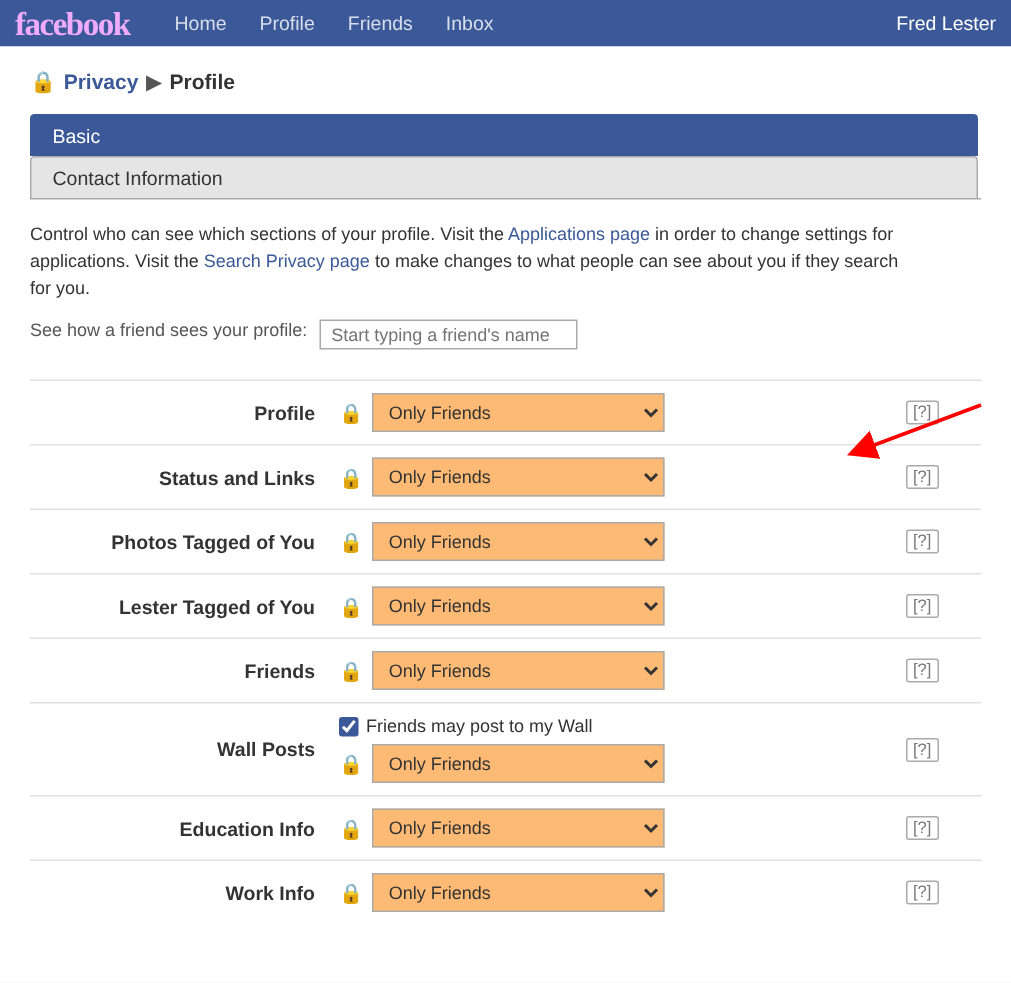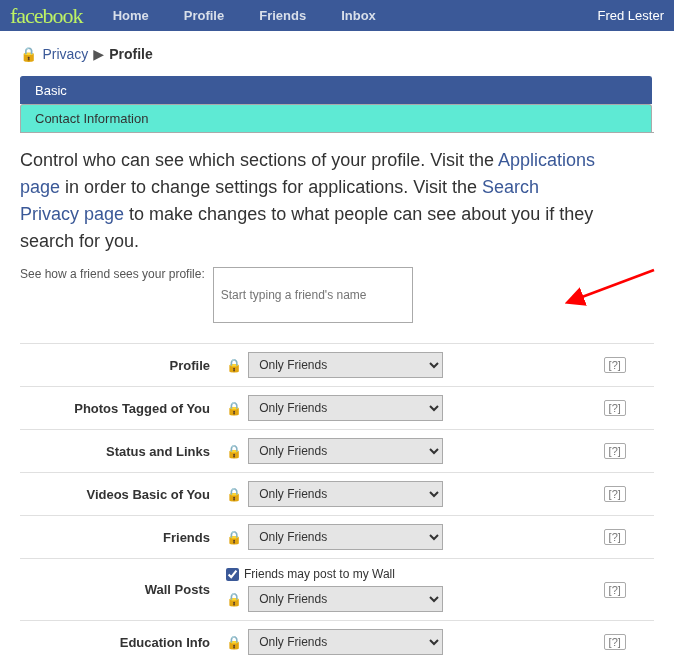--- a/index.html
+++ b/index.html
@@ -8,31 +8,30 @@
     
     #top-nav {
       background: #3b5998;
       display: flex;
       align-items: center;
       height: 31px;
       padding: 0 10px;
     }
     #top-nav .logo {
       font-size: 22px;
-      font-weight: normal;
-      color: #bef264;
+      font-weight: bold;
+      color: #f0abfc;
       font-family: Georgia, serif;
       letter-spacing: -1px;
       margin-right: 20px;
     }
     #top-nav .nav-links {
       display: flex;
-      gap: 15px;
+      gap: 2px;
       flex: 1;
-      font-weight: bold;
     }
     #top-nav .nav-link {
       color: #d8dfea;
       font-size: 13px;
       padding: 5px 10px;
       cursor: pointer;
       text-decoration: none;
       border-radius: 3px;
     }
     #top-nav .user-name {
@@ -59,20 +58,21 @@
     }
     .breadcrumb .lock-icon {
       color: #3b5998;
       margin-right: 5px;
       font-size: 14px;
     }
     .breadcrumb .privacy-link {
       color: #3b5998;
       text-decoration: none;
       cursor: pointer;
+      font-weight: bold;
     }
     .breadcrumb .separator {
       margin: 0 5px;
       color: #555;
     }
     .breadcrumb .current-page {
       color: #333;
       font-weight: bold;
     }
 
@@ -83,52 +83,52 @@
       margin-bottom: 14px;
       flex-direction: column;
     }
     .tab {
       padding: 6px 14px;
       border: 1px solid #aaa;
       border-bottom: none;
       border-radius: 3px 3px 0 0;
       cursor: pointer;
       font-size: 13px;
-      background: #5eead4;
+      background: #e5e5e5;
       color: #333;
       margin-right: 2px;
     }
     .tab.active {
       background: #3b5998;
       color: #fff;
       border-color: #3b5998;
     }
 
     
     .description {
-      font-size: 18px;
+      font-size: 12px;
       color: #333;
       margin-bottom: 12px;
       line-height: 1.5;
       max-width: 580px;
     }
     .description a { color: #3b5998; text-decoration: none; cursor: pointer; }
 
     
     .friend-preview {
       display: flex;
       margin-bottom: 20px;
       font-size: 12px;
     }
     .friend-preview label { margin-right: 8px; color: #555; }
     .friend-preview input {
       border: 1px solid #aaa;
-      padding: 20px 7px;
+      padding: 2px 7px;
       font-size: 12px;
-      width: 200px;
+      width: 172px;
       color: #999;
     }
 
     
     .settings-table {
       width: 100%;
       border-collapse: collapse;
     }
     .settings-table tr {
       border-top: 1px solid #e0e0e0;
@@ -153,21 +153,21 @@
     }
 
     .lock-small {
       color: #3b5998;
       font-size: 13px;
       margin-right: 2px;
     }
 
     select.privacy-select {
       border: 1px solid #aaa;
-      background: #e5e5e5;
+      background: #fdba74;
       padding: 3px 6px;
       font-size: 12px;
       width: 195px;
       height: 26px;
       cursor: pointer;
       color: #333;
     }
 
     .help-badge {
       display: inline-block;
@@ -258,55 +258,55 @@
             </select>
           </td>
           <td class="help-cell">
             <span class="help-badge">[?]</span>
           </td>
         </tr>
 
 
 
         <tr>
+          <td class="label-cell">Status and Links</td>
+          <td style="display:flex;align-items:center;gap:4px;padding:8px 6px;">
+            <span class="lock-small">🔒</span>
+            <select class="privacy-select">
+              <option>Everyone</option>
+              <option>Friends of Friends</option>
+              <option selected="">Only Friends</option>
+              <option>Only Me</option>
+              <option>Custom</option>
+            </select>
+          </td>
+          <td class="help-cell">
+            <span class="help-badge">[?]</span>
+          </td>
+        </tr>
+
+        <tr>
           <td class="label-cell">Photos Tagged of You</td>
           <td style="display:flex;align-items:center;gap:4px;padding:8px 6px;">
             <span class="lock-small">🔒</span>
             <select class="privacy-select">
               <option>Everyone</option>
               <option>Friends of Friends</option>
               <option selected="">Only Friends</option>
               <option>Only Me</option>
               <option>Custom</option>
             </select>
           </td>
           <td class="help-cell">
             <span class="help-badge">[?]</span>
           </td>
         </tr>
 
         <tr>
-          <td class="label-cell">Status and Links</td>
-          <td style="display:flex;align-items:center;gap:4px;padding:8px 6px;">
-            <span class="lock-small">🔒</span>
-            <select class="privacy-select">
-              <option>Everyone</option>
-              <option>Friends of Friends</option>
-              <option selected="">Only Friends</option>
-              <option>Only Me</option>
-              <option>Custom</option>
-            </select>
-          </td>
-          <td class="help-cell">
-            <span class="help-badge">[?]</span>
-          </td>
-        </tr>
-
-        <tr>
-          <td class="label-cell">Videos Basic of You</td>
+          <td class="label-cell">Lester Tagged of You</td>
           <td style="display:flex;align-items:center;gap:4px;padding:8px 6px;">
             <span class="lock-small">🔒</span>
             <select class="privacy-select">
               <option>Everyone</option>
               <option>Friends of Friends</option>
               <option selected="">Only Friends</option>
               <option>Only Me</option>
               <option>Custom</option>
             </select>
           </td>

